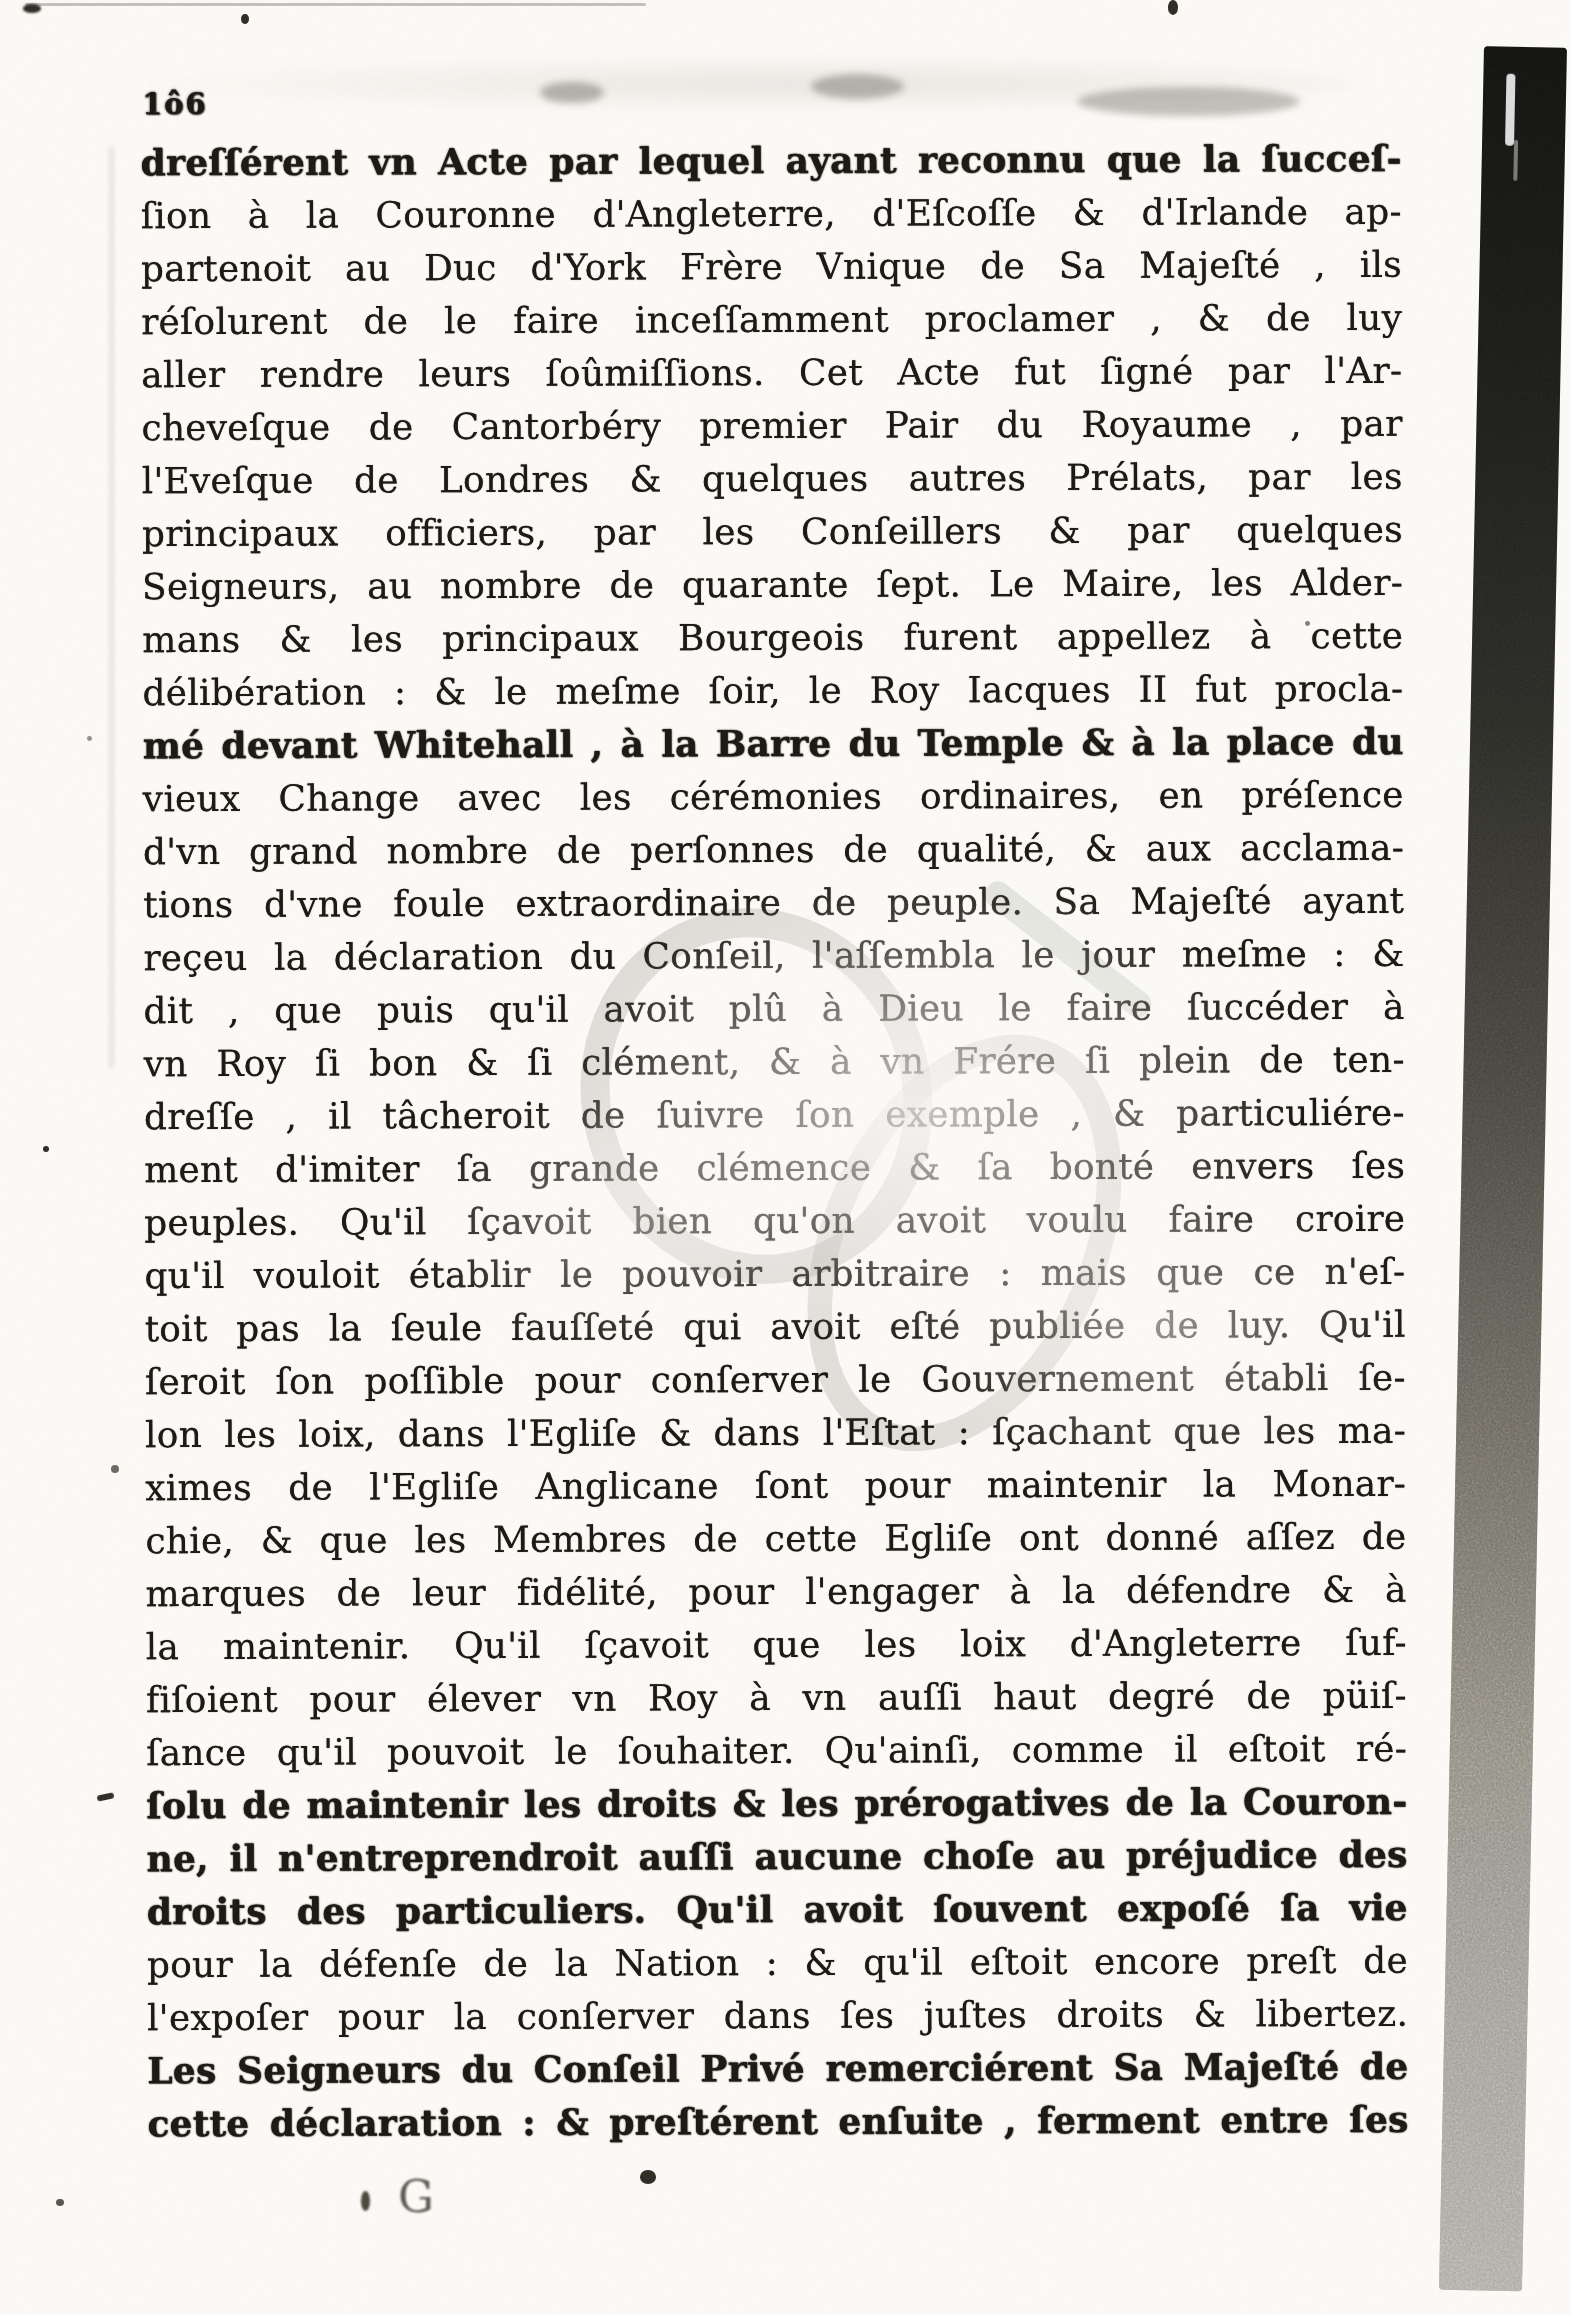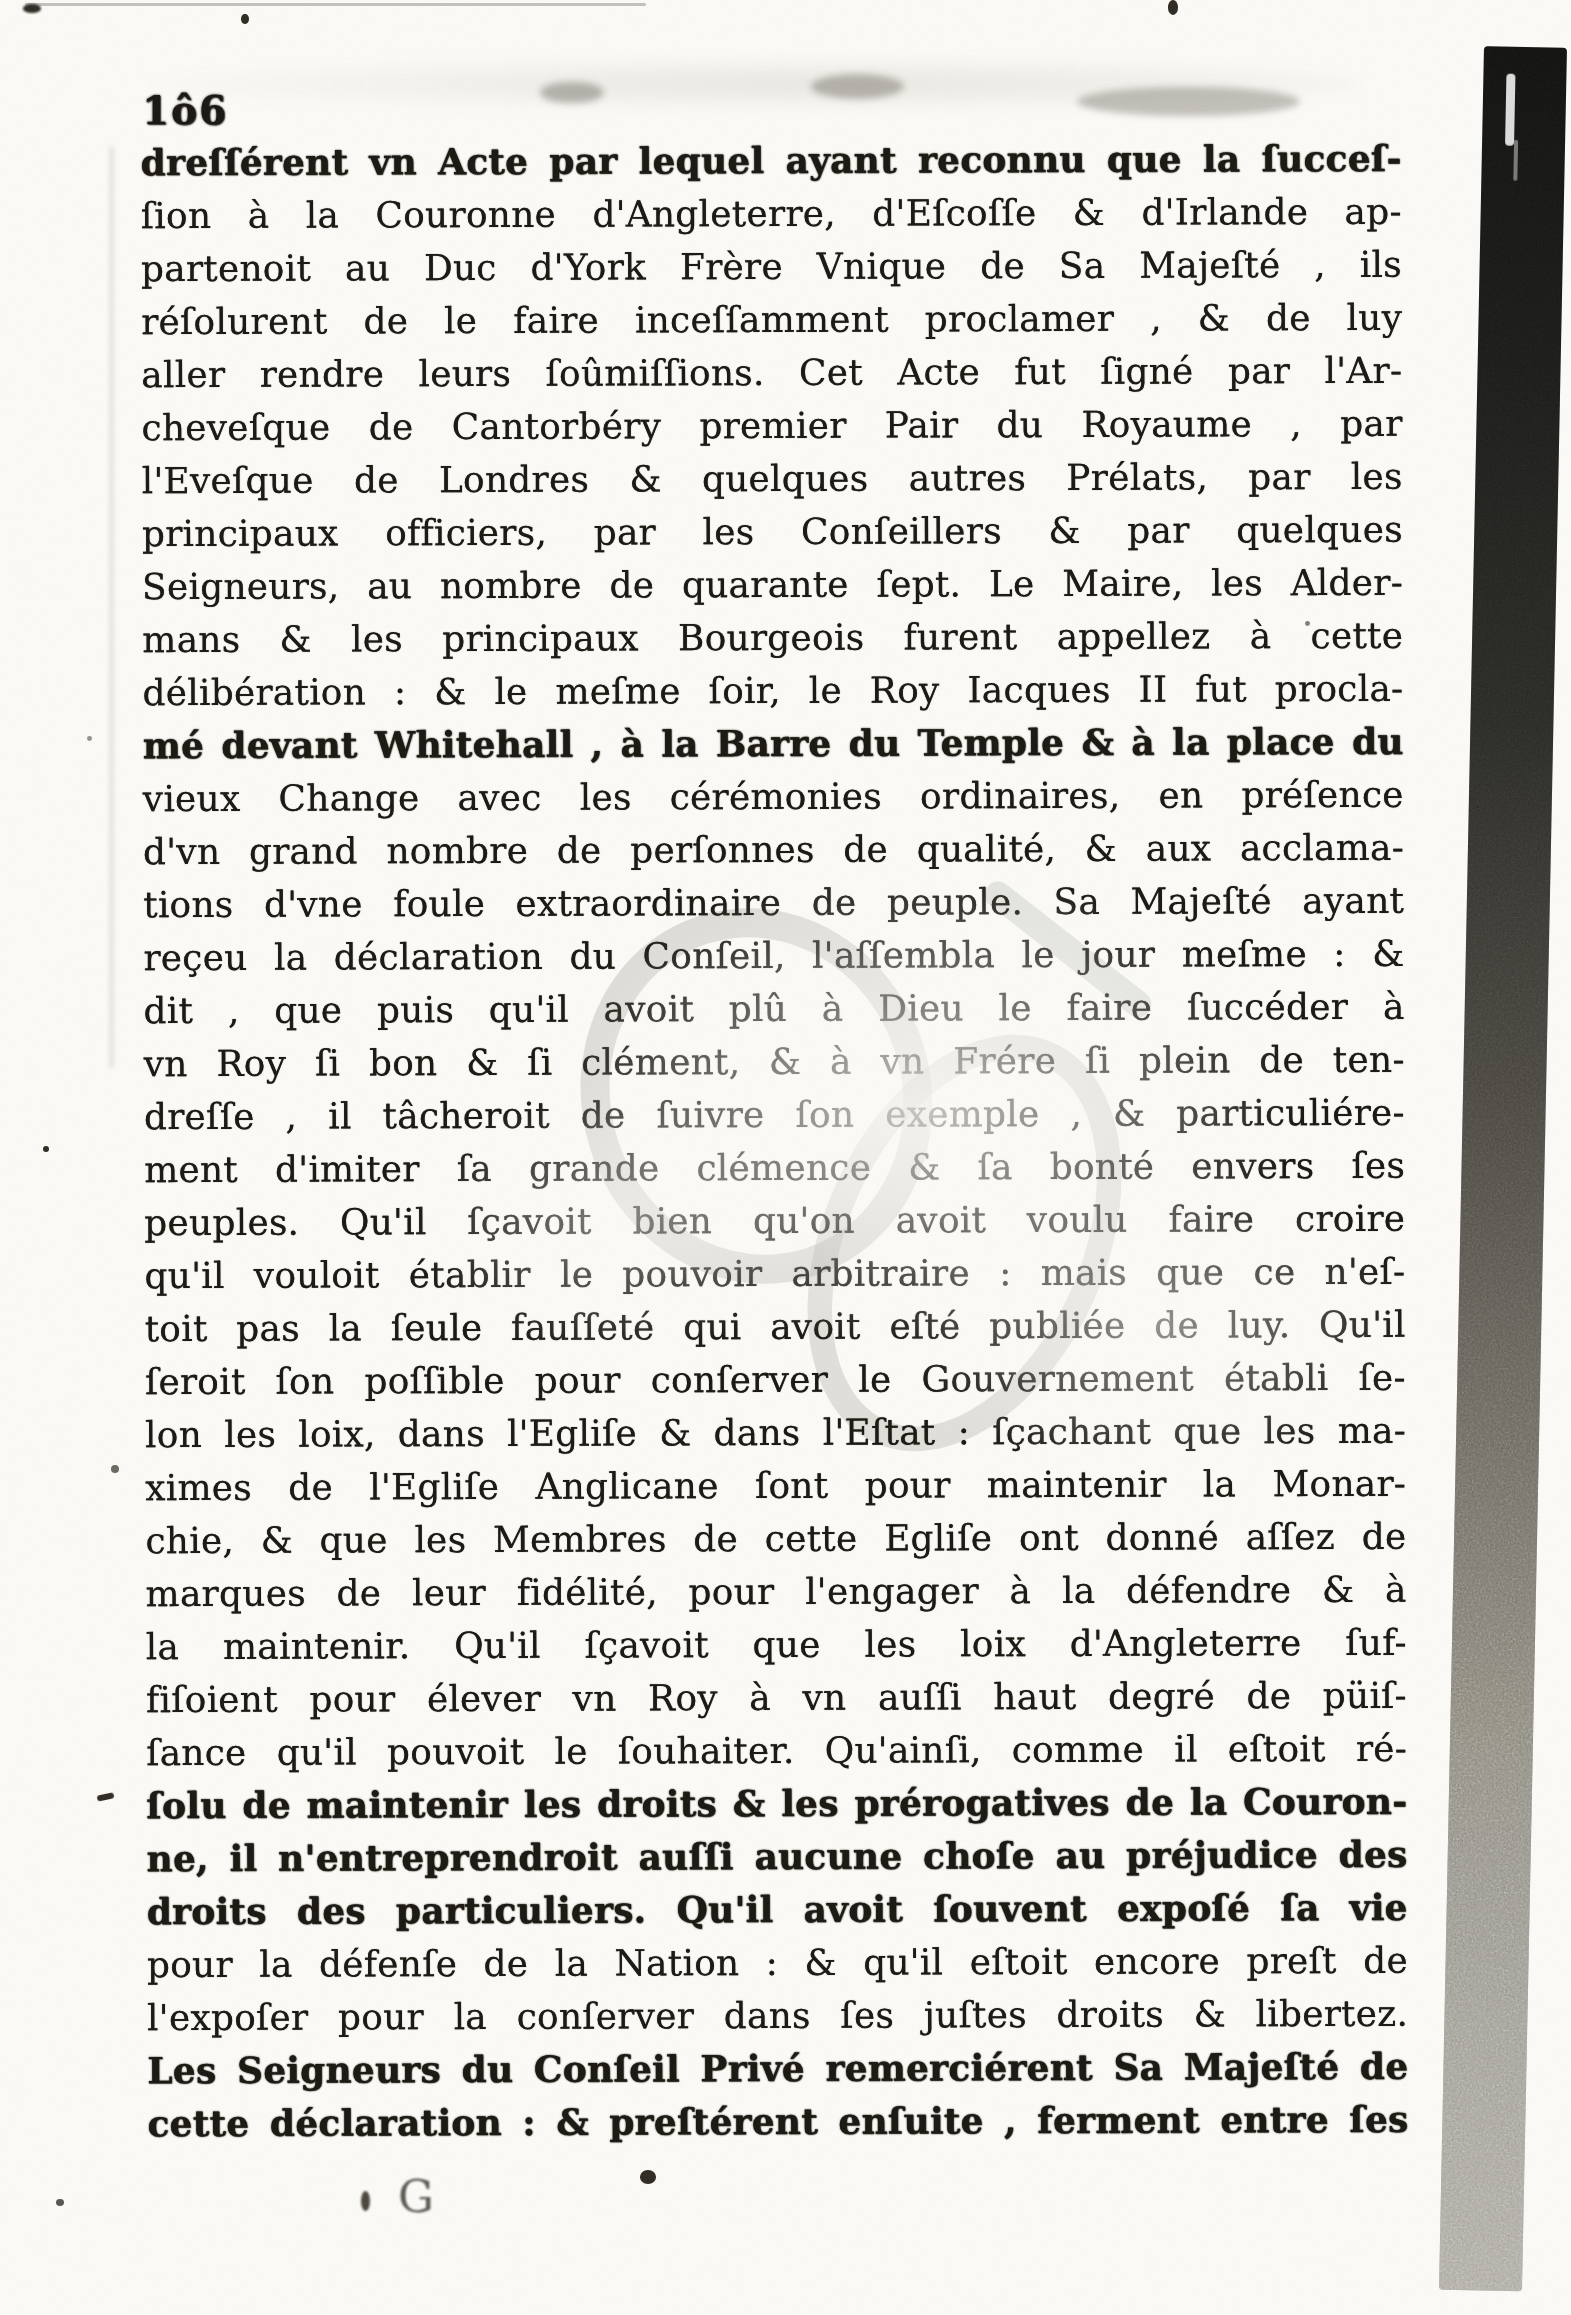--- a/index.html
+++ b/index.html
@@ -4,21 +4,21 @@
 <style>
   html,body { margin:0; padding:0; background:#e8e8e6; }
   .page {
     position:relative; width:1571px; height:2315px;
     background:#fcfbf7; overflow:hidden;
     font-family:"DejaVu Serif", serif;
   }
   
   .pagenum {
     position:absolute; left:142px; top:87px; z-index:2;
-    font-size:39px; font-weight:bold; color:#181410;
+    font-size:29px; font-weight:bold; color:#181410;
     text-shadow:0 0 2.4px #26211a, 1px 1px 1.5px #26211a;
     filter:blur(0.5px); letter-spacing:1.9px;
   }
   .text-block {
     position:absolute; left:144px; top:134px; width:1261px; z-index:2;
     color:#19150f; transform:rotate(-.2deg);
   }
   .tline {
     height:53px; font-size:36px; line-height:53px;
     text-align:justify; text-align-last:justify;

